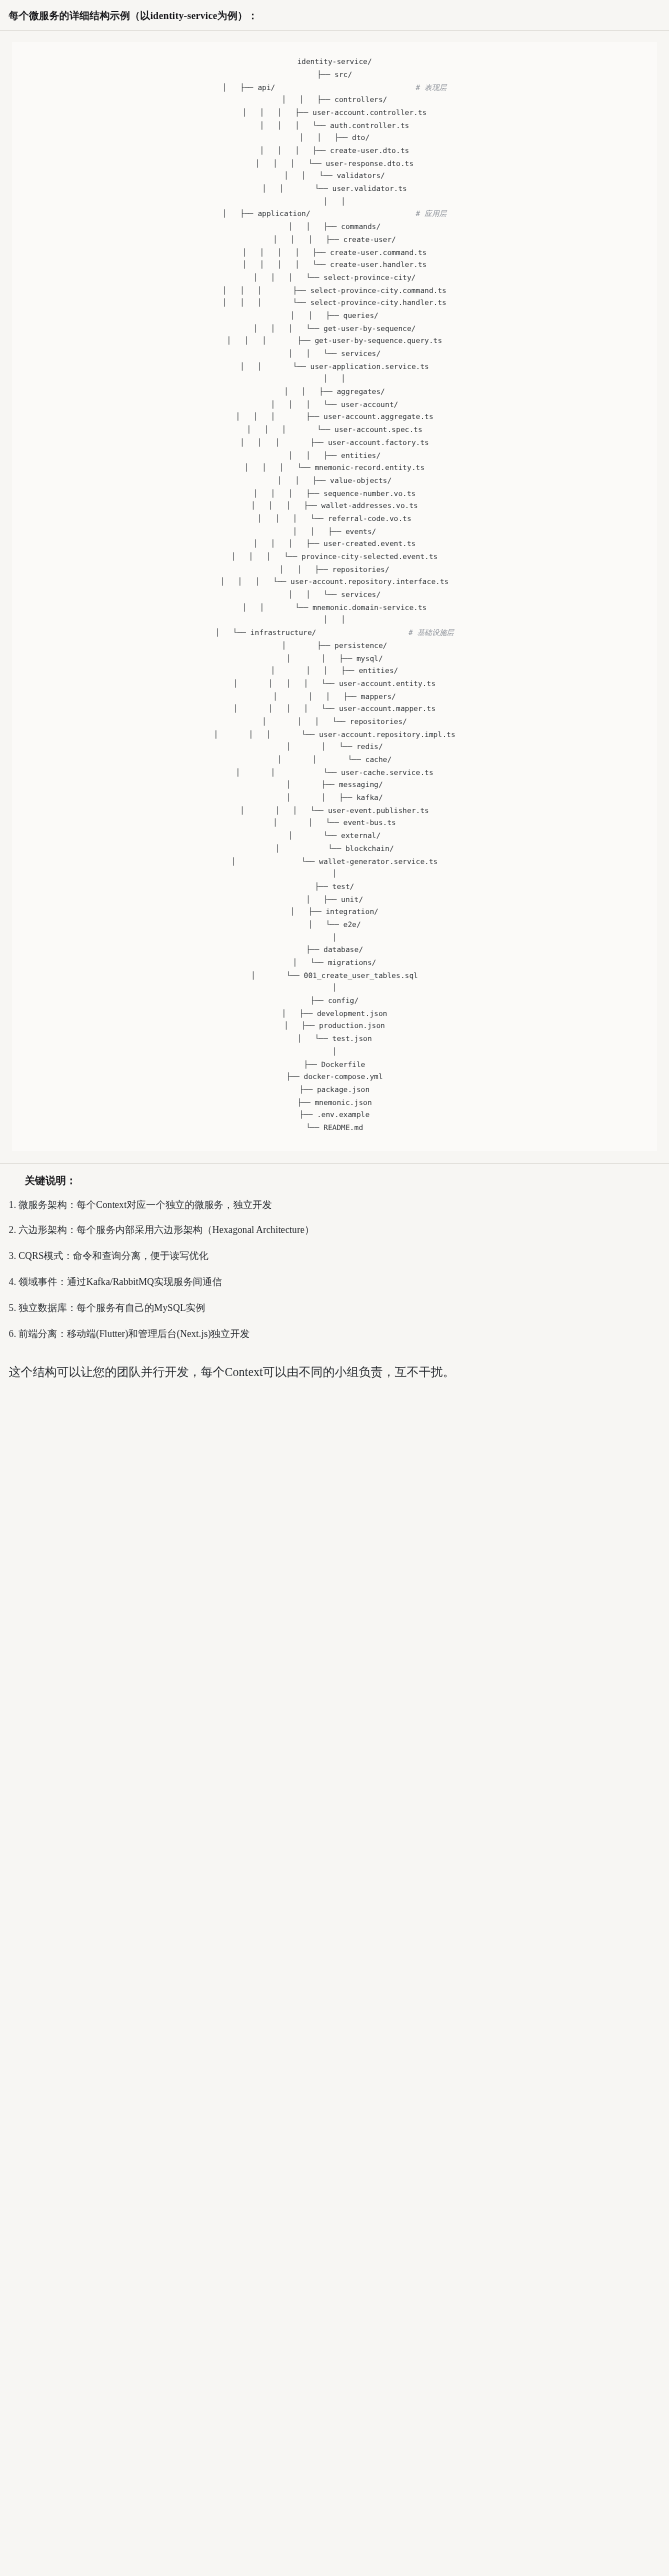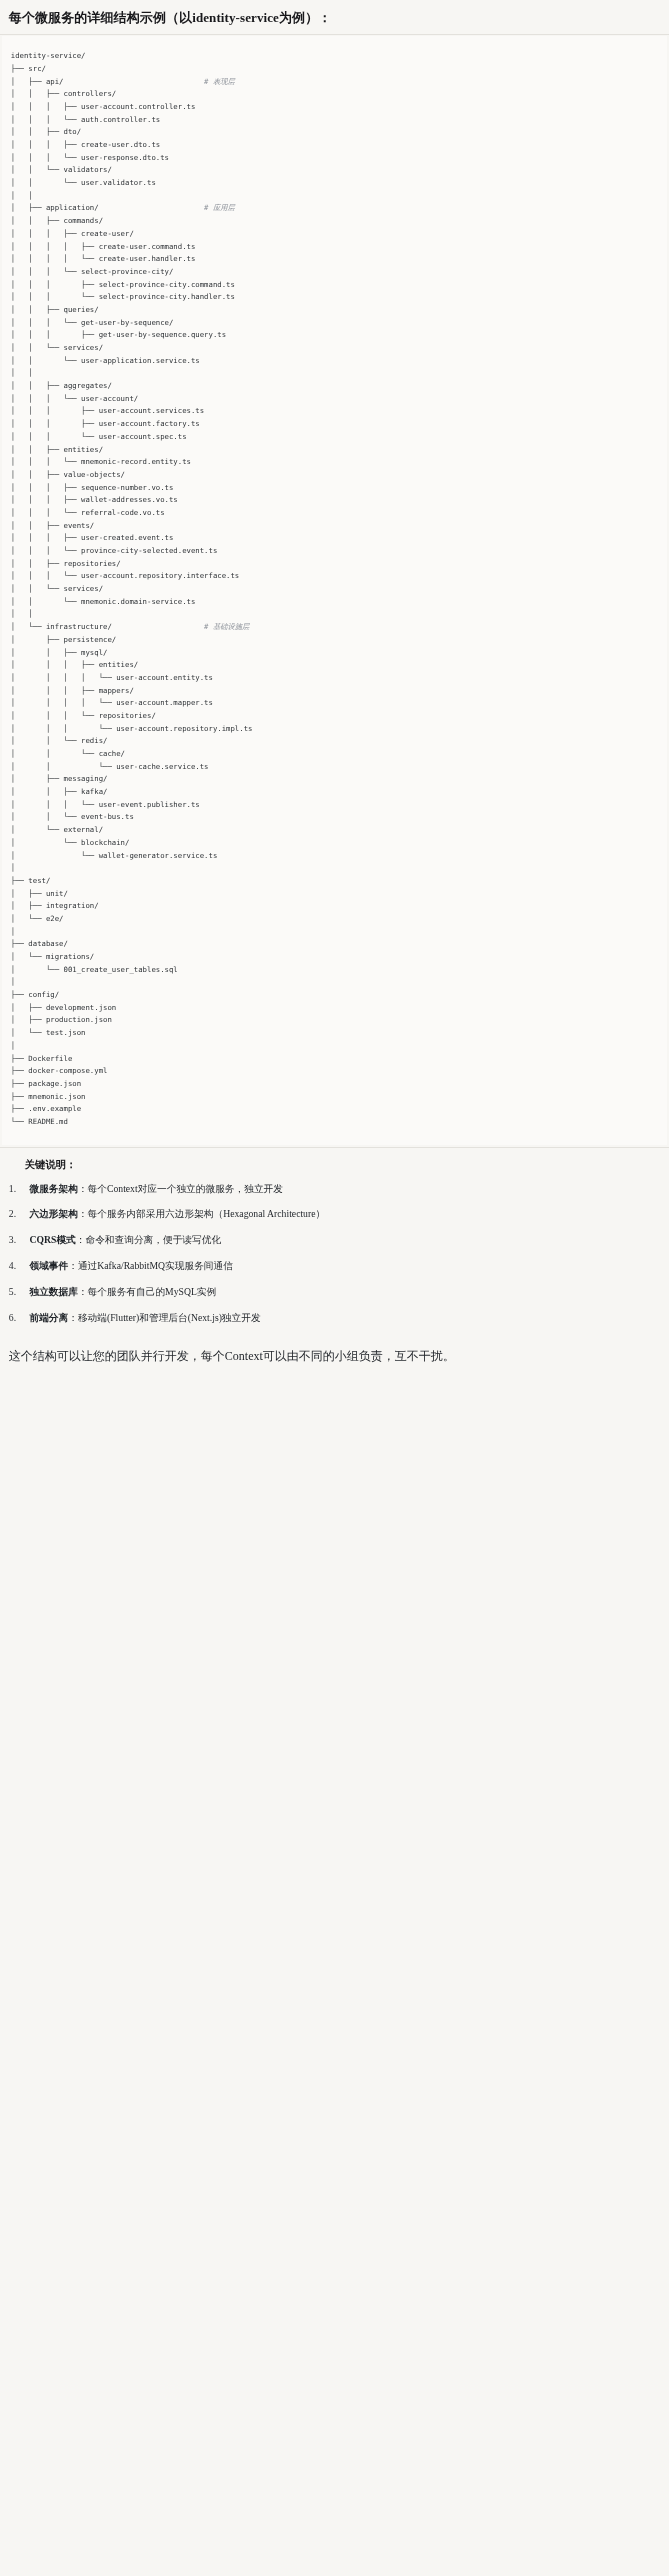--- a/index.html
+++ b/index.html
@@ -15,39 +15,40 @@
   }
   .page {
     width: 669px;
     box-sizing: border-box;
     padding: 0;
   }
   
   .doc-title {
     font-family: "Liberation Serif", "DejaVu Serif", serif;
     font-weight: bold;
-    font-size: 13px;
+    font-size: 10px;
     line-height: 1.35;
     color: #18181b;
     padding: 8.8px 8.8px 7.5px 8.8px;
     margin: 0;
     letter-spacing: 0.1px;
   }
   .rule {
     height: 0.6px;
     background: #e3e1dc;
     width: 100%;
     margin: 0;
   }
   
   .code-block {
     background: #fbfaf8;
     padding: 13.8px 8.8px 16.3px 8.8px;
-    margin: 2px;
+    margin: 12px;
     overflow: hidden;
+    text-align: center;
   }
   .tree-line {
     font-family: "DejaVu Sans Mono", "Liberation Mono", monospace;
     font-size: 7.3px;
     line-height: 12.7px;
     color: #2f3337;
     white-space: pre;
     height: 12.7px;
   }
   .tree-line .cmt {
@@ -76,22 +77,21 @@
     font-size: 9.7px;
     line-height: 1.5;
     margin-bottom: 11.3px;
     color: #1f2328;
   }
   ol.kp-list li::before {
     content: counter(kp) ". ";
     font-size: 9.7px;
   }
   ol.kp-list li .kp-term {
-    font-weight: bold;
-    margin-left: 11px;
+    font-weight: normal;
   }
   .closing {
     padding: 3.8px 8.8px 10px 8.8px;
     font-size: 12px;
     line-height: 1.55;
     color: #1f2328;
   }
 </style>
 </head>
 <body>
@@ -125,23 +125,23 @@
         <div class="tree-line"><span>│   │   │       ├── select-province-city.command.ts</span></div>
         <div class="tree-line"><span>│   │   │       └── select-province-city.handler.ts</span></div>
         <div class="tree-line"><span>│   │   ├── queries/</span></div>
         <div class="tree-line"><span>│   │   │   └── get-user-by-sequence/</span></div>
         <div class="tree-line"><span>│   │   │       ├── get-user-by-sequence.query.ts</span></div>
         <div class="tree-line"><span>│   │   └── services/</span></div>
         <div class="tree-line"><span>│   │       └── user-application.service.ts</span></div>
         <div class="tree-line"><span>│   │</span></div>
         <div class="tree-line"><span>│   │   ├── aggregates/</span></div>
         <div class="tree-line"><span>│   │   │   └── user-account/</span></div>
-        <div class="tree-line"><span>│   │   │       ├── user-account.services.ts</span></div>
+        <div class="tree-line"><span>│   │   │       ├── user-account.aggregate.ts</span></div>
+        <div class="tree-line"><span>│   │   │       └── user-account.spec.ts</span></div>
         <div class="tree-line"><span>│   │   │       ├── user-account.factory.ts</span></div>
-        <div class="tree-line"><span>│   │   │       └── user-account.spec.ts</span></div>
         <div class="tree-line"><span>│   │   ├── entities/</span></div>
         <div class="tree-line"><span>│   │   │   └── mnemonic-record.entity.ts</span></div>
         <div class="tree-line"><span>│   │   ├── value-objects/</span></div>
         <div class="tree-line"><span>│   │   │   ├── sequence-number.vo.ts</span></div>
         <div class="tree-line"><span>│   │   │   ├── wallet-addresses.vo.ts</span></div>
         <div class="tree-line"><span>│   │   │   └── referral-code.vo.ts</span></div>
         <div class="tree-line"><span>│   │   ├── events/</span></div>
         <div class="tree-line"><span>│   │   │   ├── user-created.event.ts</span></div>
         <div class="tree-line"><span>│   │   │   └── province-city-selected.event.ts</span></div>
         <div class="tree-line"><span>│   │   ├── repositories/</span></div>

